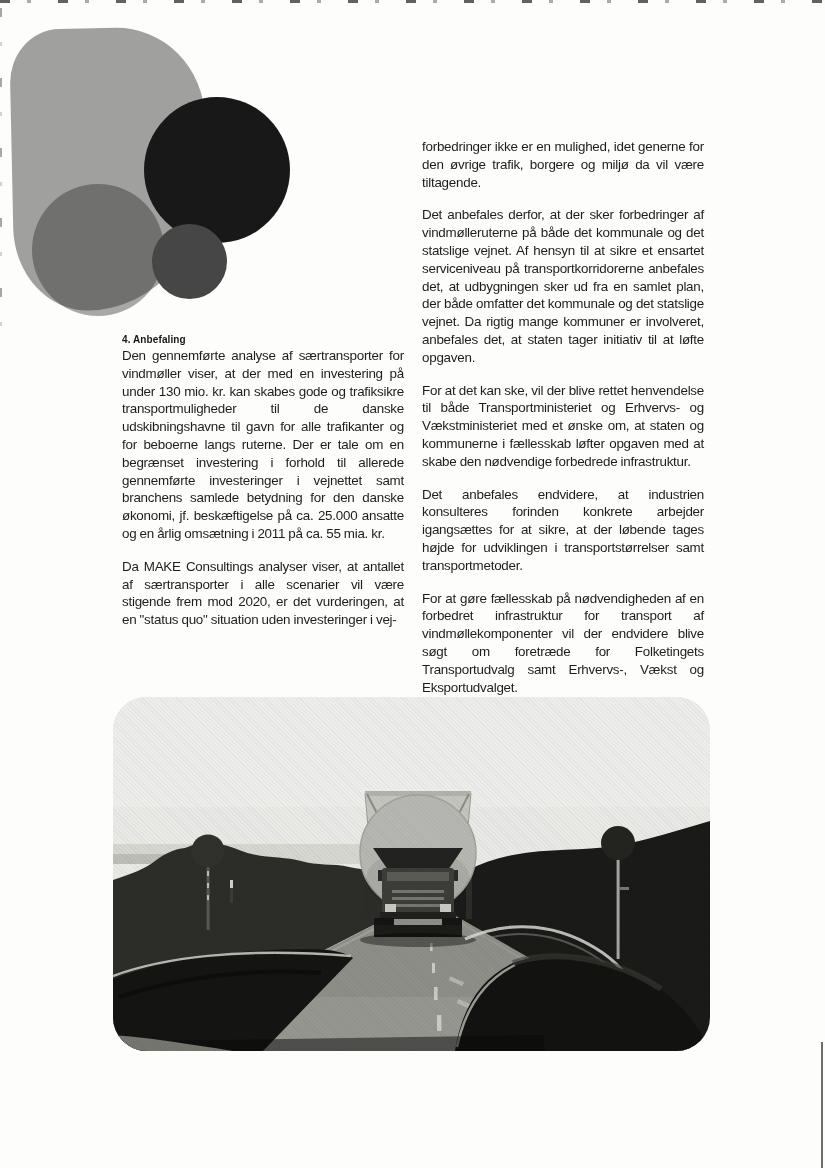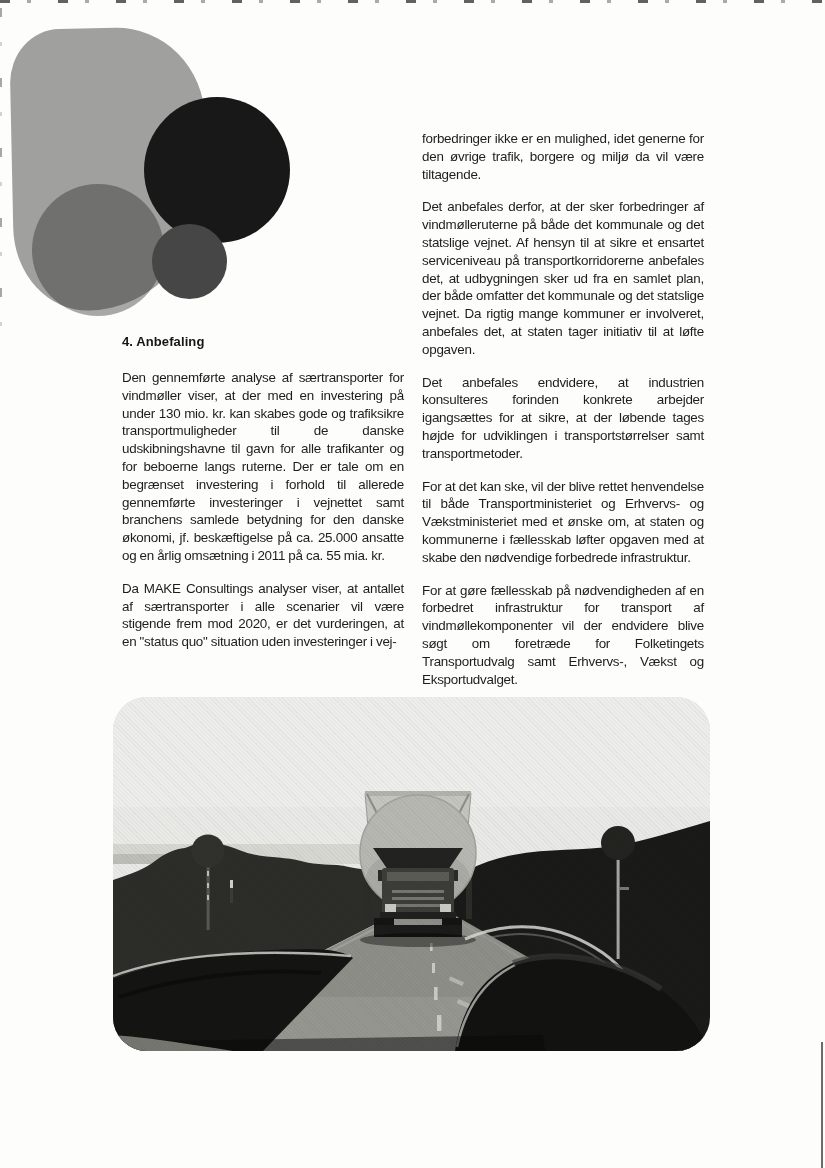--- a/index.html
+++ b/index.html
@@ -47,24 +47,24 @@
     position:absolute;left:144px;top:97px;width:146px;height:146px;
     border-radius:50%;background:#181818;
   }
   .deco-circle-dark{
     position:absolute;left:152px;top:224px;width:75px;height:75px;
     border-radius:50%;background:#464646;
   }
   
   .col{position:absolute;width:282px;}
   .col-left{left:122px;top:334px;}
-  .col-right{left:422px;top:130px;}
+  .col-right{left:422px;top:138px;}
   .heading{
-    margin:0 0 20px 0;
-    font-size:13px;font-weight:bold;letter-spacing:.1px;
+    margin:0 0 2px 0;
+    font-size:10px;font-weight:bold;letter-spacing:.1px;
     color:#161616;
   }
   .col p{
     margin:0 0 15px 0;
     font-size:13.4px;line-height:17.8px;
     letter-spacing:-.25px;word-spacing:-.3px;
     text-align:justify;
     color:#1d1d1d;
   }
   
@@ -100,22 +100,22 @@
 
   <section class="col col-left">
     <h2 class="heading">4. Anbefaling</h2>
     <p>Den gennemførte analyse af særtransporter for vindmøller viser, at der med en investering på under 130 mio. kr. kan skabes gode og trafiksikre transportmuligheder til de danske udskibningshavne til gavn for alle trafikanter og for beboerne langs ruterne. Der er tale om en begrænset investering i forhold til allerede gennemførte investeringer i vejnettet samt branchens samlede betydning for den danske økonomi, jf. beskæftigelse på ca. 25.000 ansatte og en årlig omsætning i 2011 på ca. 55 mia. kr.</p>
     <p>Da MAKE Consultings analyser viser, at antallet af særtransporter i alle scenarier vil være stigende frem mod 2020, er det vurderingen, at en "status quo" situation uden investeringer i vej-</p>
   </section>
 
   <section class="col col-right">
     <p>forbedringer ikke er en mulighed, idet generne for den øvrige trafik, borgere og miljø da vil være tiltagende.</p>
     <p>Det anbefales derfor, at der sker forbedringer af vindmølleruterne på både det kommunale og det statslige vejnet. Af hensyn til at sikre et ensartet serviceniveau på transportkorridorerne anbefales det, at udbygningen sker ud fra en samlet plan, der både omfatter det kommunale og det statslige vejnet. Da rigtig mange kommuner er involveret, anbefales det, at staten tager initiativ til at løfte opgaven.</p>
+    <p>For at det kan ske, vil der blive rettet henvendelse til både Transportministeriet og Erhvervs- og Vækstministeriet med et ønske om, at staten og kommunerne i fællesskab løfter opgaven med at skabe den nødvendige forbedrede infrastruktur.</p>
     <p>Det anbefales endvidere, at industrien konsulteres forinden konkrete arbejder igangsættes for at sikre, at der løbende tages højde for udviklingen i transportstørrelser samt transportmetoder.</p>
-    <p>For at det kan ske, vil der blive rettet henvendelse til både Transportministeriet og Erhvervs- og Vækstministeriet med et ønske om, at staten og kommunerne i fællesskab løfter opgaven med at skabe den nødvendige forbedrede infrastruktur.</p>
     <p>For at gøre fællesskab på nødvendigheden af en forbedret infrastruktur for transport af vindmøllekomponenter vil der endvidere blive søgt om foretræde for Folketingets Transportudvalg samt Erhvervs-, Vækst og Eksportudvalget.</p>
   </section>
 
   <figure class="photo-figure">
     <svg viewBox="0 0 597 354" xmlns="http://www.w3.org/2000/svg">
 
       <rect x="0" y="0" width="597" height="354" fill="#e9e9e6"></rect>
       <rect x="0" y="0" width="597" height="110" fill="#ededeb"></rect>
 
       <rect x="0" y="147" width="340" height="20" fill="#d7d7d2"></rect>

